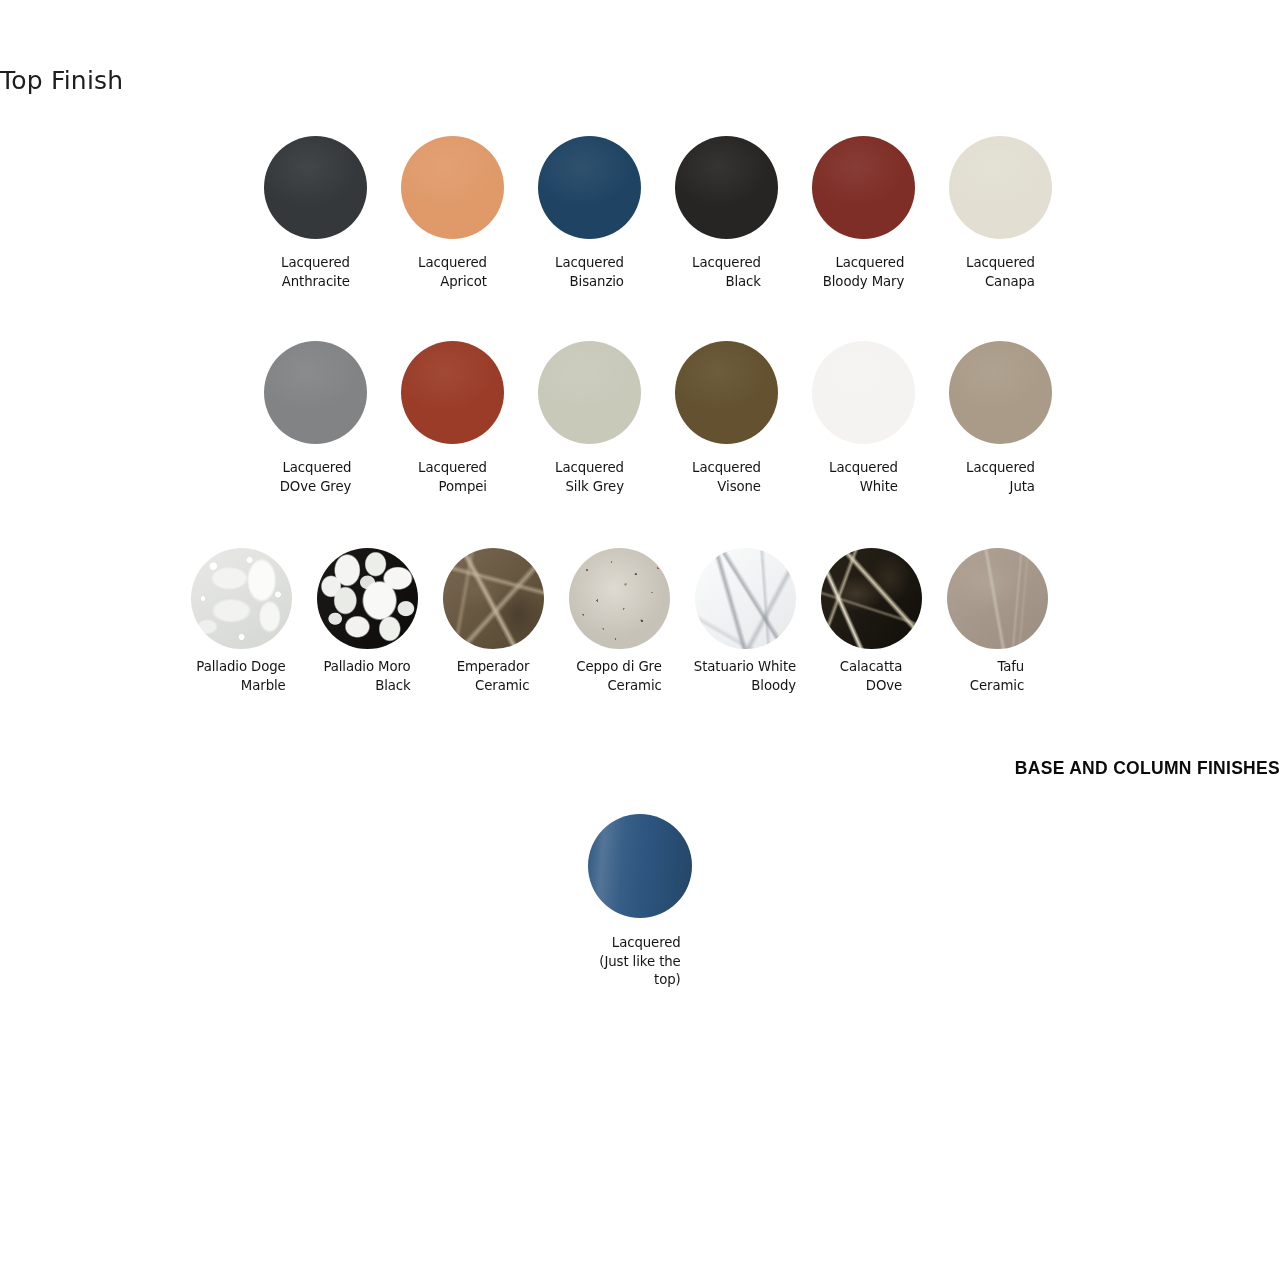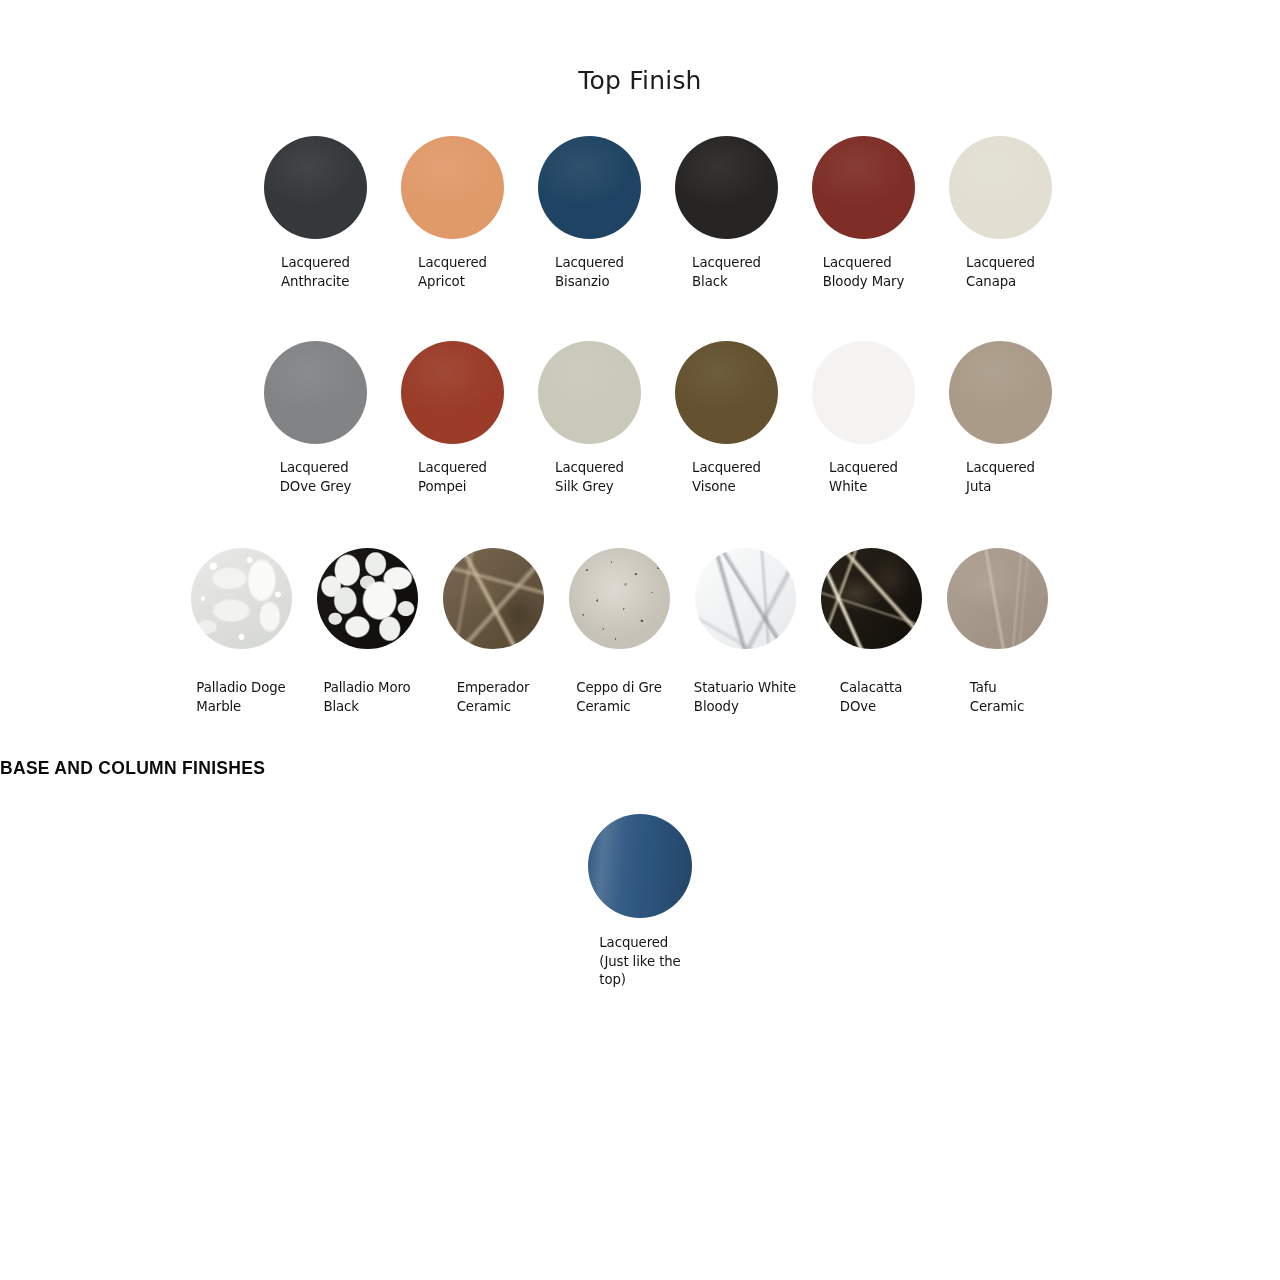--- a/index.html
+++ b/index.html
@@ -9,31 +9,31 @@
     font-family:"DejaVu Sans", sans-serif;
     color:#1a1a1a;
     overflow:hidden;
     position:relative;
   }
 
   
   .page-title{
     position:absolute;
     left:0;right:0;top:66px;
-    text-align:center;
+    text-align:left;
     font-size:25px;
     font-weight:400;
     letter-spacing:0.2px;
     color:#1d1d1d;
     font-family:"DejaVu Sans", sans-serif;
   }
   .section-title{
     position:absolute;
     left:0;right:0;top:758px;
-    text-align:left;
+    text-align:right;
     font-size:17.5px;
     font-weight:700;
     letter-spacing:0.3px;
     color:#0b0b0b;
     font-family:"Liberation Sans", sans-serif;
   }
 
   
   .row{
     position:absolute;
@@ -58,27 +58,27 @@
     overflow:hidden;
     flex:0 0 auto;
   }
   .row-1 .disc, .row-2 .disc{ width:103px;height:103px; }
   .row-3 .disc{ width:101px;height:101px; }
 
   .caption{
     margin-top:15px;
     font-size:13.3px;
     line-height:18.5px;
-    text-align:left;
+    text-align:right;
     color:#141414;
     white-space:pre-line;
     font-family:"DejaVu Sans", sans-serif;
     letter-spacing:-0.1px;
   }
-  .row-3 .caption{ margin-top:30px; }
+  .row-3 .caption{ margin-top:9px; }
 
   
   .base-block{
     position:absolute;
     left:0;right:0;top:814px;
     display:flex;
     justify-content:center;
   }
   .base-swatch{
     display:flex;

